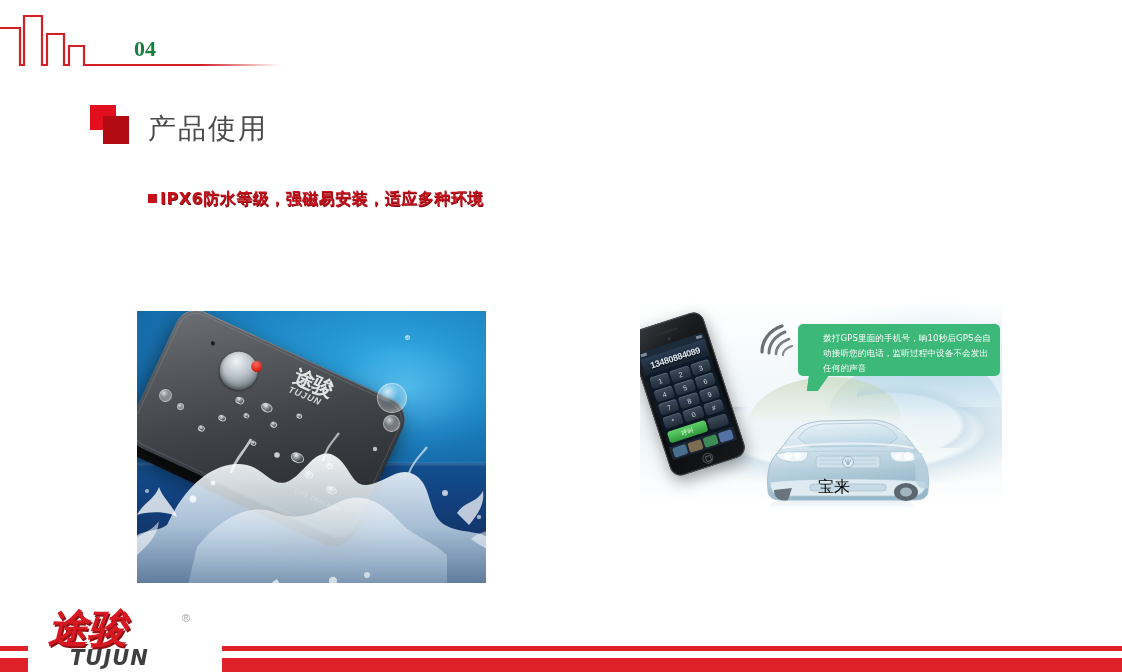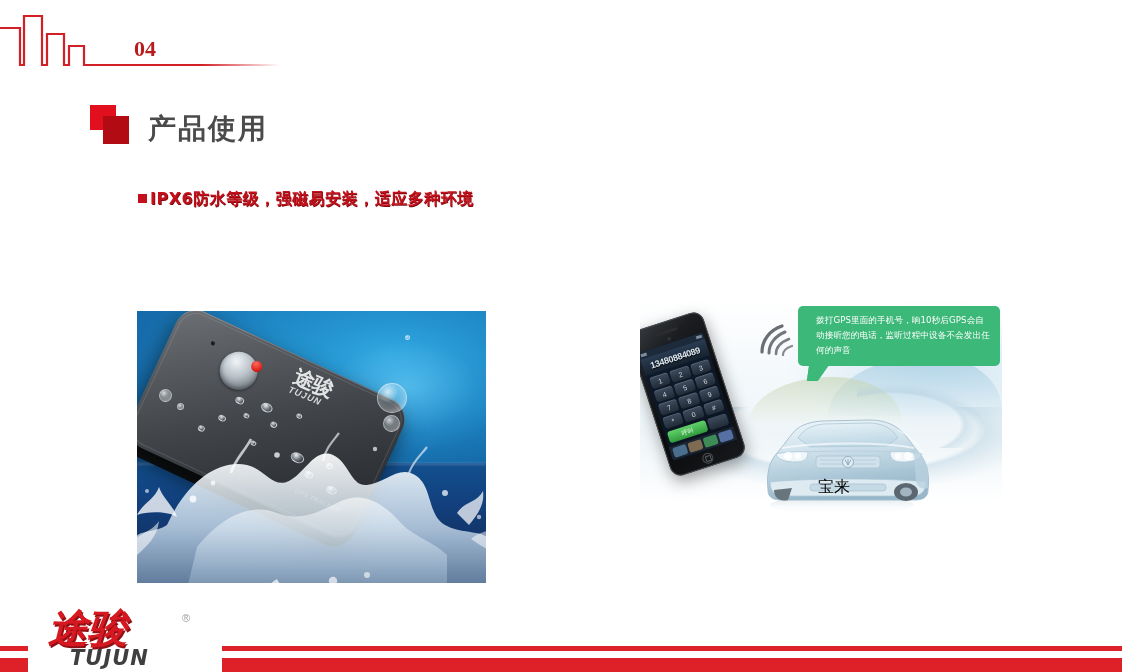--- a/index.html
+++ b/index.html
@@ -15,47 +15,47 @@
     position: relative;
     width: 1122px; height: 672px;
     background: #ffffff;
   }
 
   
   #header-deco { position: absolute; left: 0; top: 8px; width: 280px; height: 66px; }
   #page-number {
     position: absolute; left: 134px; top: 38px;
     font-family: "Liberation Serif", "DejaVu Serif", serif;
-    font-size: 22px; font-weight: bold; color: #b91c1c;
+    font-size: 22px; font-weight: bold; color: #15803d;
     letter-spacing: 0px; line-height: 1;
   }
 
   
   #section-title-block { position: absolute; left: 90px; top: 105px; height: 50px; }
   .sq { position: absolute; }
   .sq-back  { left: 0px;  top: 0px;  width: 26px; height: 25px; background: #e2101e; }
   .sq-front { left: 13px; top: 11px; width: 26px; height: 28px; background: #b20b13; }
   #section-title {
     position: absolute; left: 58px; top: 5px;
-    font-size: 28px; font-weight: bold; color: #4b4b4b;
+    font-size: 28px; font-weight: normal; color: #4b4b4b;
     letter-spacing: 2px; white-space: nowrap;
     font-family: "DejaVu Sans", "Liberation Sans", sans-serif;
   }
 
   
   .bullet-heading {
     position: absolute;
     font-size: 16px; font-weight: bold;
     color: #c4101a;
     line-height: 26px;
     letter-spacing: 0.5px;
     text-shadow: 0.7px 0.7px 0 #7d0a10;
     font-family: "DejaVu Sans", "Liberation Sans", sans-serif;
   }
-  #heading-left  { left: 138px; top: 186px; width: 420px; }
+  #heading-left  { left: 148px; top: 186px; width: 420px; }
   #heading-right { left: 632px; top: 186px; width: 420px; }
   .bullet-sq {
     display: inline-block; width: 9px; height: 9px;
     background: #c4101a; margin-right: 3px; vertical-align: 1px;
   }
 
   
   #img-left {
     position: absolute; left: 137px; top: 311px;
     width: 349px; height: 272px;
@@ -262,25 +262,25 @@
     content: ""; position: absolute; left: 50%; top: 50%;
     transform: translate(-50%,-50%);
     width: 4px; height: 4px; border: 1px solid #5b5f65; border-radius: 1px;
   }
 
   
   #waves { position: absolute; left: 118px; top: 14px; width: 42px; height: 42px; }
 
   
   #callout {
-    position: absolute; left: 158px; top: 6px;
-    width: 202px; height: 60px;
+    position: absolute; left: 158px; top: 24px;
+    width: 202px; height: 52px;
     background: #3cb878;
     border-radius: 5px;
-    padding: 7px 8px 0 18px;
+    padding: 7px 8px 0 25px;
   }
   #callout .ctext {
     color: #ffffff; font-size: 8.6px; line-height: 15px;
     letter-spacing: 0.1px;
     font-family: "DejaVu Sans", "Liberation Sans", sans-serif;
   }
   #callout .tail {
     position: absolute; left: 10px; bottom: -15px;
     width: 0; height: 0;
     border-left: 11px solid #3cb878;

